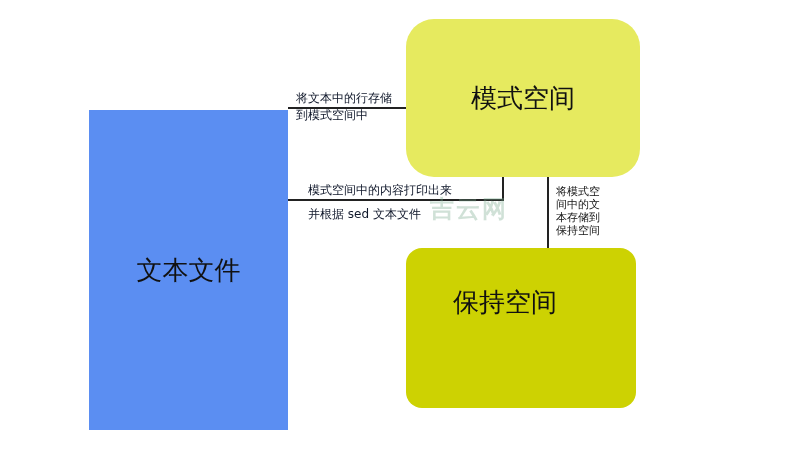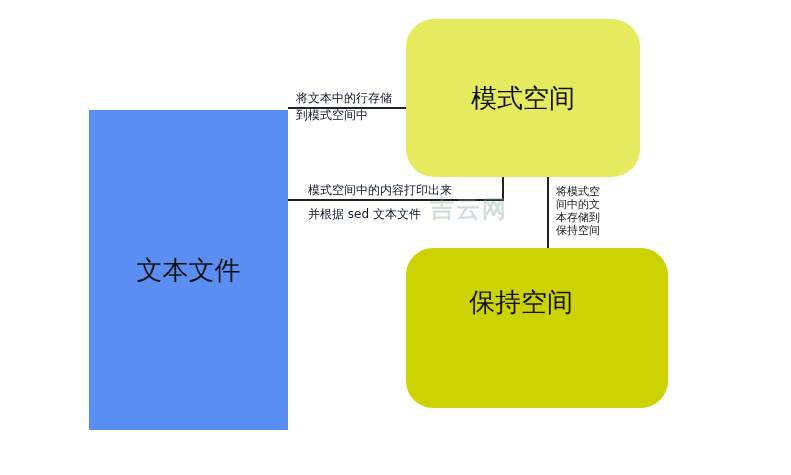--- a/index.html
+++ b/index.html
@@ -5,21 +5,21 @@
     html, body { margin: 0; padding: 0; }
     body {
       width: 791px; height: 475px; background: #ffffff; position: relative; overflow: hidden;
       font-family: "DejaVu Sans", "Liberation Sans", sans-serif; color: #111;
     }
     .box { position: absolute; display: flex; align-items: center; justify-content: center; }
     #text-file { left: 89px; top: 74px; width: 199px; height: 320px; background: #5b8ef2; margin-top: 36px; }
     #text-file span { font-size: 26px; color: #111; }
     #pattern-space { left: 406px; top: 19px; width: 234px; height: 158px; background: #e6ea5f; border-radius: 28px; }
     #pattern-space span { font-size: 26px; color: #111; }
-    #hold-space { left: 406px; top: 248px; width: 262px; height: 160px; background: #cdd202; border-radius: 27px; align-items: flex-start; }
+    #hold-space { left: 406px; top: 248px; width: 230px; height: 160px; background: #cdd202; border-radius: 16px; align-items: flex-start; }
     #hold-space span { font-size: 26px; color: #111; margin-top: 37px; margin-right: 32px; }
     .line { position: absolute; background: #222; }
     .label { position: absolute; font-size: 12px; color: #0f172a; white-space: nowrap; line-height: 20px; }
     .vlabel { position: absolute; font-size: 11px; color: #111; line-height: 13px; width: 46px; word-break: break-all; }
     .watermark {
       position: absolute; left: 430px; top: 193px; font-size: 24px; font-weight: bold;
       color: rgba(120, 170, 140, 0.35); letter-spacing: 2px;
     }
   </style>
 </head>

